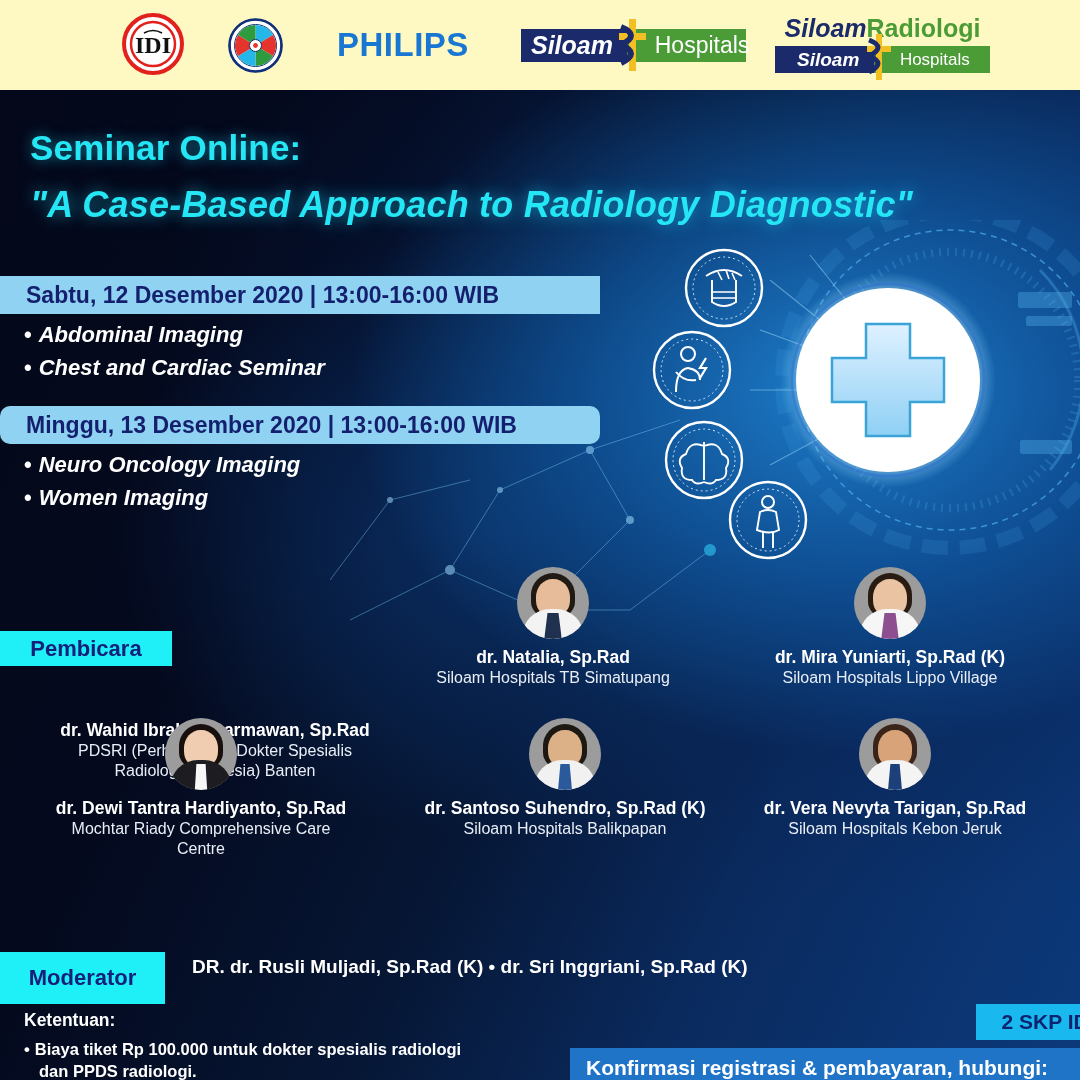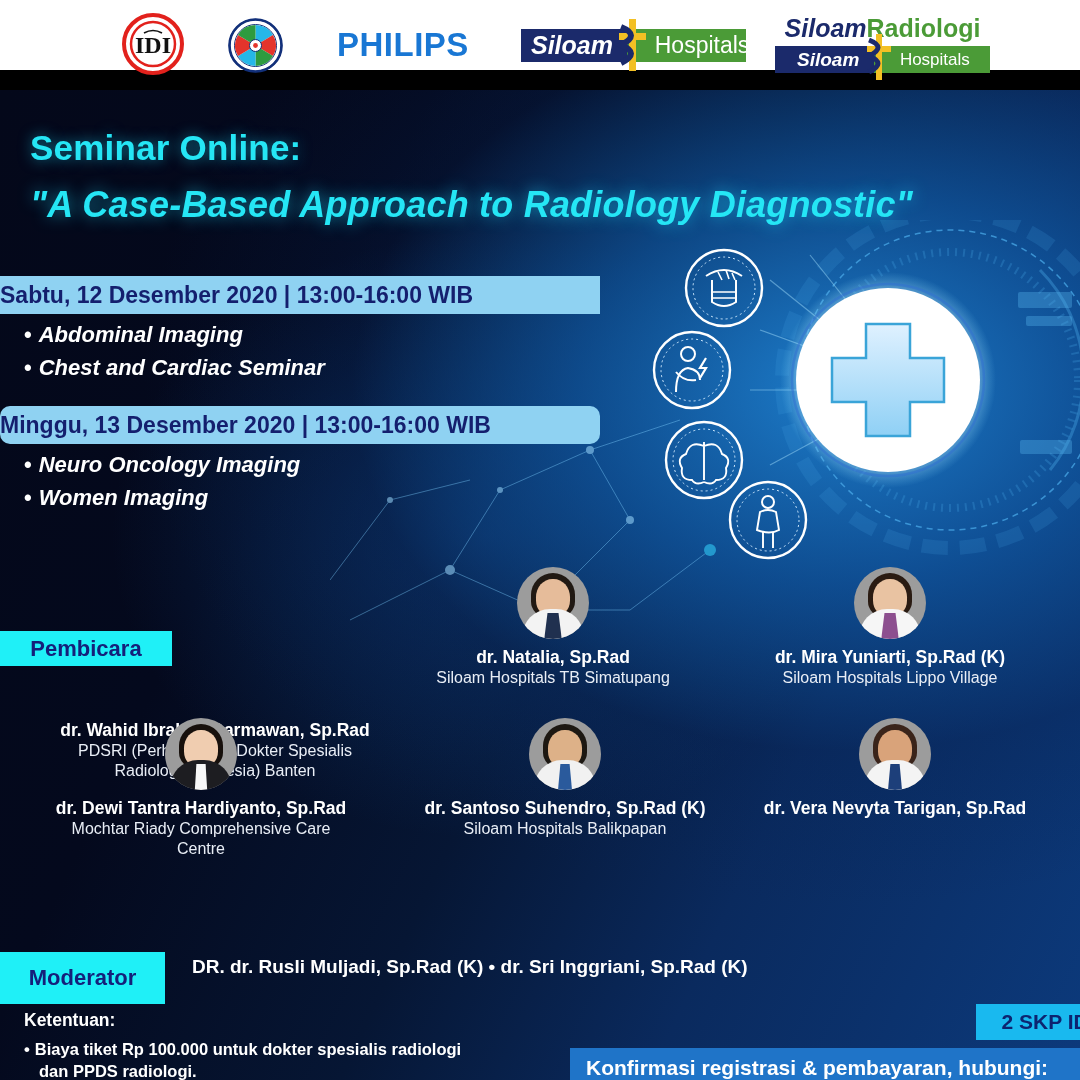--- a/index.html
+++ b/index.html
@@ -6,22 +6,22 @@
   html, body { width: 1080px; height: 1080px; }
   body {
     font-family: "Liberation Sans", sans-serif;
     background: #000;
     overflow: hidden;
   }
   #poster { position: relative; width: 1080px; height: 1080px; overflow: hidden; }
 
   
   .logobar {
-    position: absolute; top: 0; left: 0; width: 1080px; height: 70px;
-    background: #ffffff; display: flex; align-items: center;
+    position: absolute; top: 0; left: 0; width: 1080px; height: 90px;
+    background: #fef9c3; display: flex; align-items: center;
   }
   .logo-idi { position: absolute; left: 122px; top: 13px; width: 62px; height: 62px; }
   .logo-pdsri { position: absolute; left: 228px; top: 18px; width: 55px; height: 55px; }
   .logo-philips {
     position: absolute; left: 337px; top: 26px;
     font-size: 33px; font-weight: bold; color: #1977d4;
     letter-spacing: 0.5px; font-family: Liberation Sans, sans-serif;
   }
   .logo-siloam { position: absolute; left: 521px; top: 29px; width: 225px; height: 33px; }
   .logo-siloamrad { position: absolute; left: 775px; top: 14px; width: 215px; height: 62px; }
@@ -49,21 +49,21 @@
   .t-line1 { font-size: 35px; font-weight: bold; color: #25e6f5; letter-spacing: .2px;
              text-shadow: 0 0 14px rgba(30,220,255,.55); }
   .t-line1 .ital { }
   .t-line2 { font-size: 36px; font-weight: bold; font-style: italic; color: #25e6f5;
              margin-top: 16px; letter-spacing: .2px;
              text-shadow: 0 0 16px rgba(30,220,255,.6); white-space: nowrap; }
 
   
   .daybar {
     position: absolute; left: 0; height: 38px; background: #8fd2f2;
-    display: flex; align-items: center; 
+    display: flex; align-items: center; padding-left: 26px;
     color: #141f6e; font-size: 23px; font-weight: bold;
   }
   #daybar1 { top: 186px; width: 600px; }
   #daybar2 { top: 316px; width: 600px; border-radius: 10px; }
   .topics { position: absolute; left: 24px; color: #ffffff;
             font-size: 22px; font-weight: bold; font-style: italic; }
   #topics1 { top: 232px; }
   #topics2 { top: 362px; }
   .topics div { margin-bottom: 7px; white-space: nowrap; }
   .topics .bullet { margin-right: 7px; font-style: normal; }
@@ -343,20 +343,21 @@
     </div>
 
     <div class="speaker" style="left:740px; top:628px; width:310px;">
       <div class="photo">
         <div class="hair" style="background:#3a241a;"></div>
         <div class="head" style="background:#d9a37a;"></div>
         <div class="body" style="background:#f4f4f4;"></div>
         <div class="coat" style="background:#1d3f7a; clip-path:polygon(40% 0,60% 0,66% 100%,34% 100%);"></div>
       </div>
       <div class="sp-name">dr. Vera Nevyta Tarigan, Sp.Rad</div>
+      <div class="sp-aff">Siloam Hospitals Kebon Jeruk</div>
     </div>
 
     <div class="tag" id="tag-moderator">Moderator</div>
     <div class="moderator-names">DR. dr. Rusli Muljadi, Sp.Rad (K)  •  dr. Sri Inggriani, Sp.Rad (K)</div>
 
     <div class="terms">
       <div class="terms-head">Ketentuan:</div>
       <ul>
         <li>
           <span class="b">•</span><span>Biaya tiket Rp 100.000 untuk dokter spesialis radiologi</span><br>

